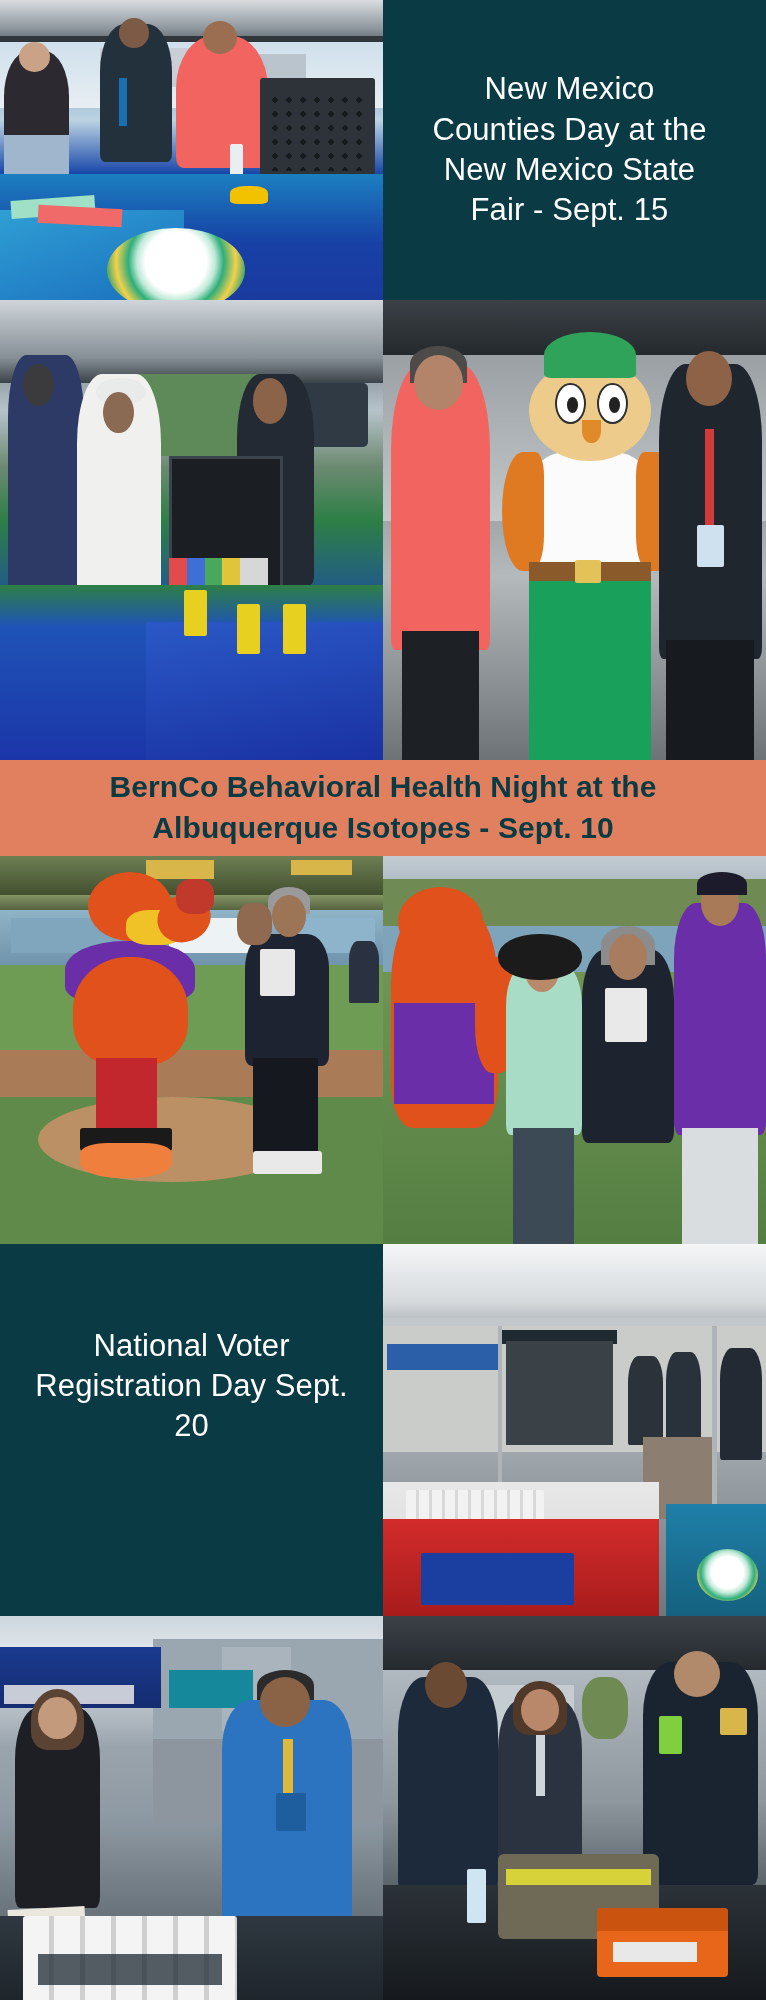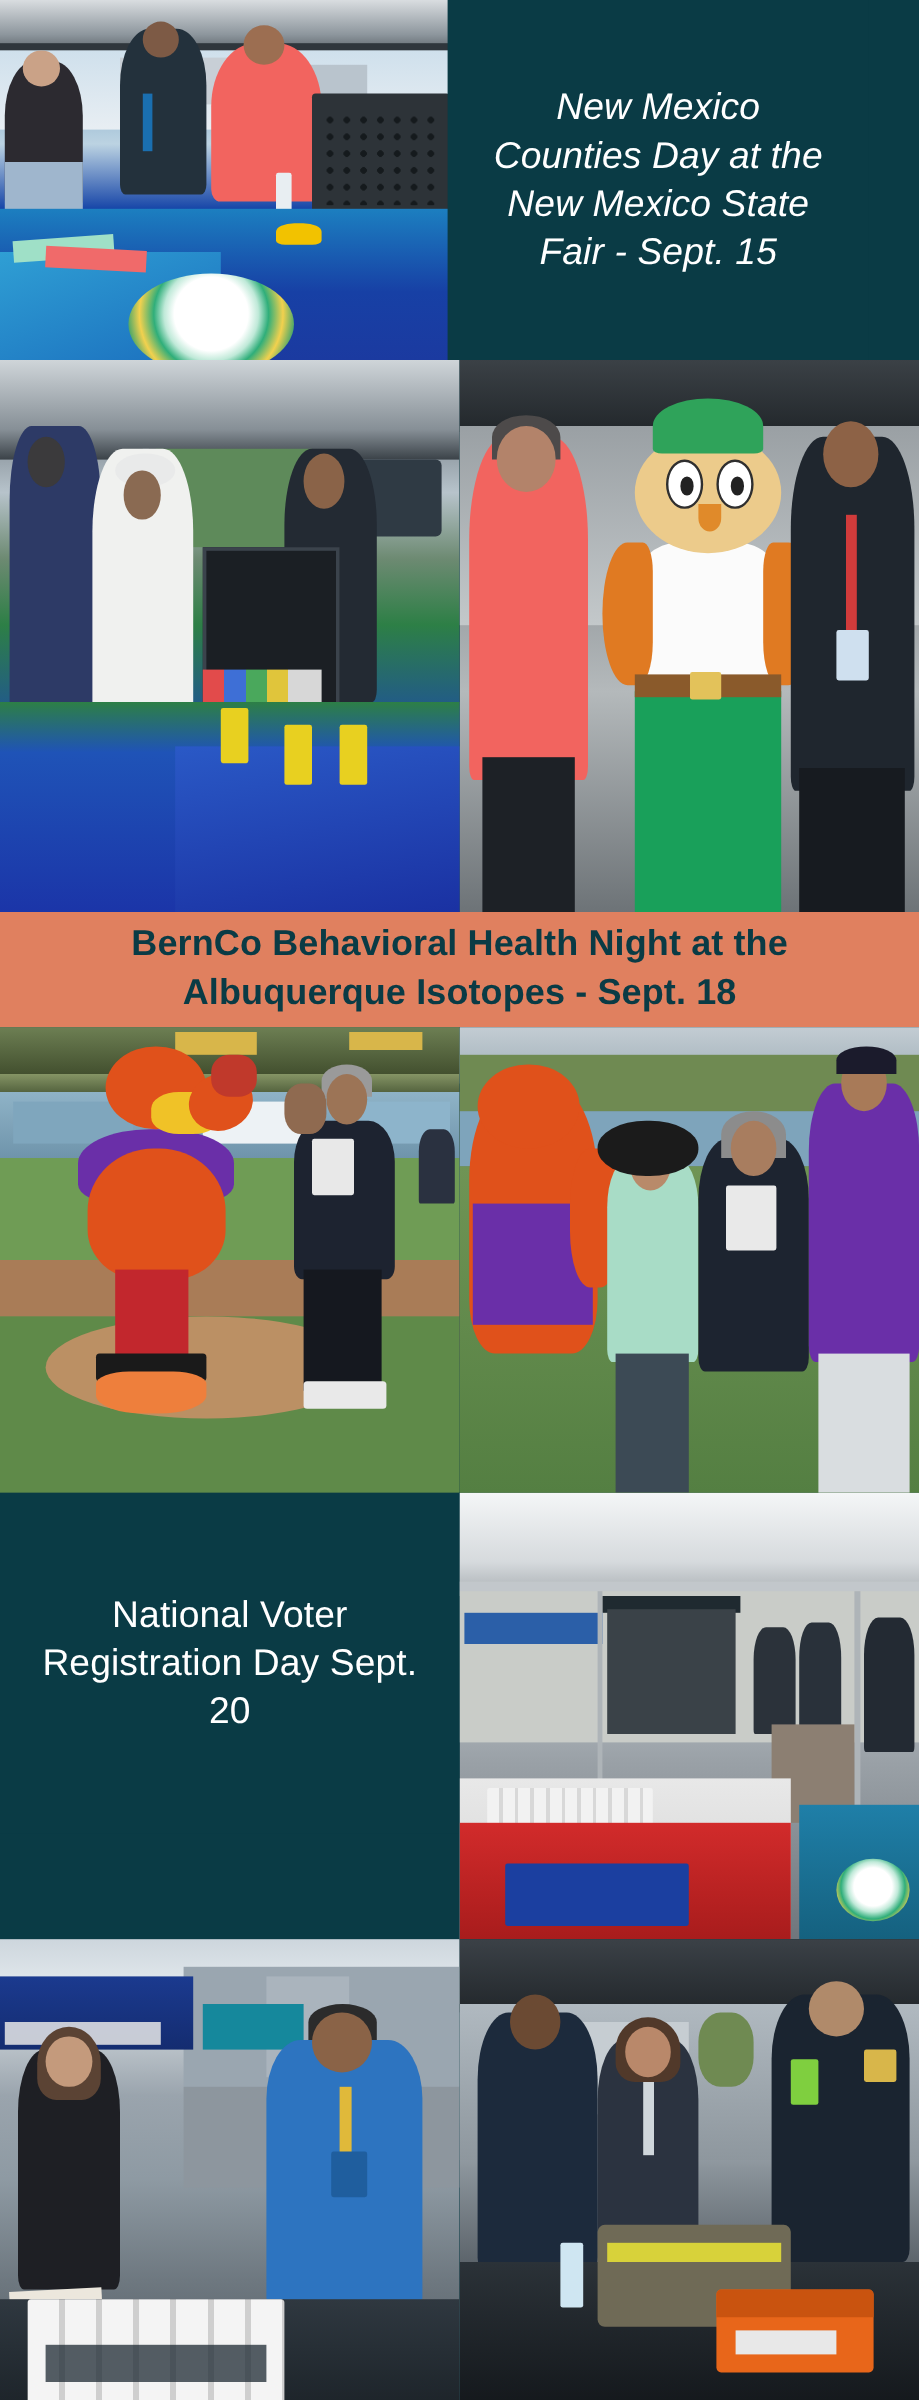--- a/index.html
+++ b/index.html
@@ -285,21 +285,21 @@
       <span class="bottle"></span>
       <span class="table"></span>
         <span class="tablecloth"></span>
       <span class="car"></span>
         <span class="papers"></span>
         <span class="papers2"></span>
       <span class="seal"></span>
     </div>
   </div>
 
-  <div class="cell text-panel teal" style="left:373px;top:0;width:351px;height:300px;font-style:italic;">
+  <div class="cell text-panel teal" style="left:394px;top:0;width:351px;height:300px;">
     <div class="headline">New Mexico Counties Day at the New Mexico State Fair - Sept. 15</div>
   </div>
 
   <div class="cell" style="left:0;top:300px;width:383px;height:460px;">
     <div class="photo p2">
       <span class="tent"></span>
         <span class="pole"></span>
         <span class="trees"></span>
         <span class="truck"></span>
       <span class="womanA"></span>
@@ -342,21 +342,21 @@
         <span class="owl-beak"></span>
       <span class="manBlue"></span>
         <span class="manBlue-head"></span>
       <span class="manBlue-lanyard"></span>
         <span class="manBlue-badge"></span>
         <span class="manBlue-legs"></span>
     </div>
   </div>
 
   <div class="cell banner-orange" style="left:0;top:760px;width:766px;height:96px;">
-    <div class="headline">BernCo Behavioral Health Night at the Albuquerque Isotopes - Sept. 18</div>
+    <div class="headline">BernCo Behavioral Health Night at the Albuquerque Isotopes - Sept. 10</div>
   </div>
 
   <div class="cell" style="left:0;top:856px;width:383px;height:388px;">
     <div class="photo p4">
       <span class="standsTop"></span>
         <span class="sign1"></span>
         <span class="sign2"></span>
       <span class="wall"></span>
         <span class="wall-ad1"></span>
         <span class="wall-ad2"></span>

